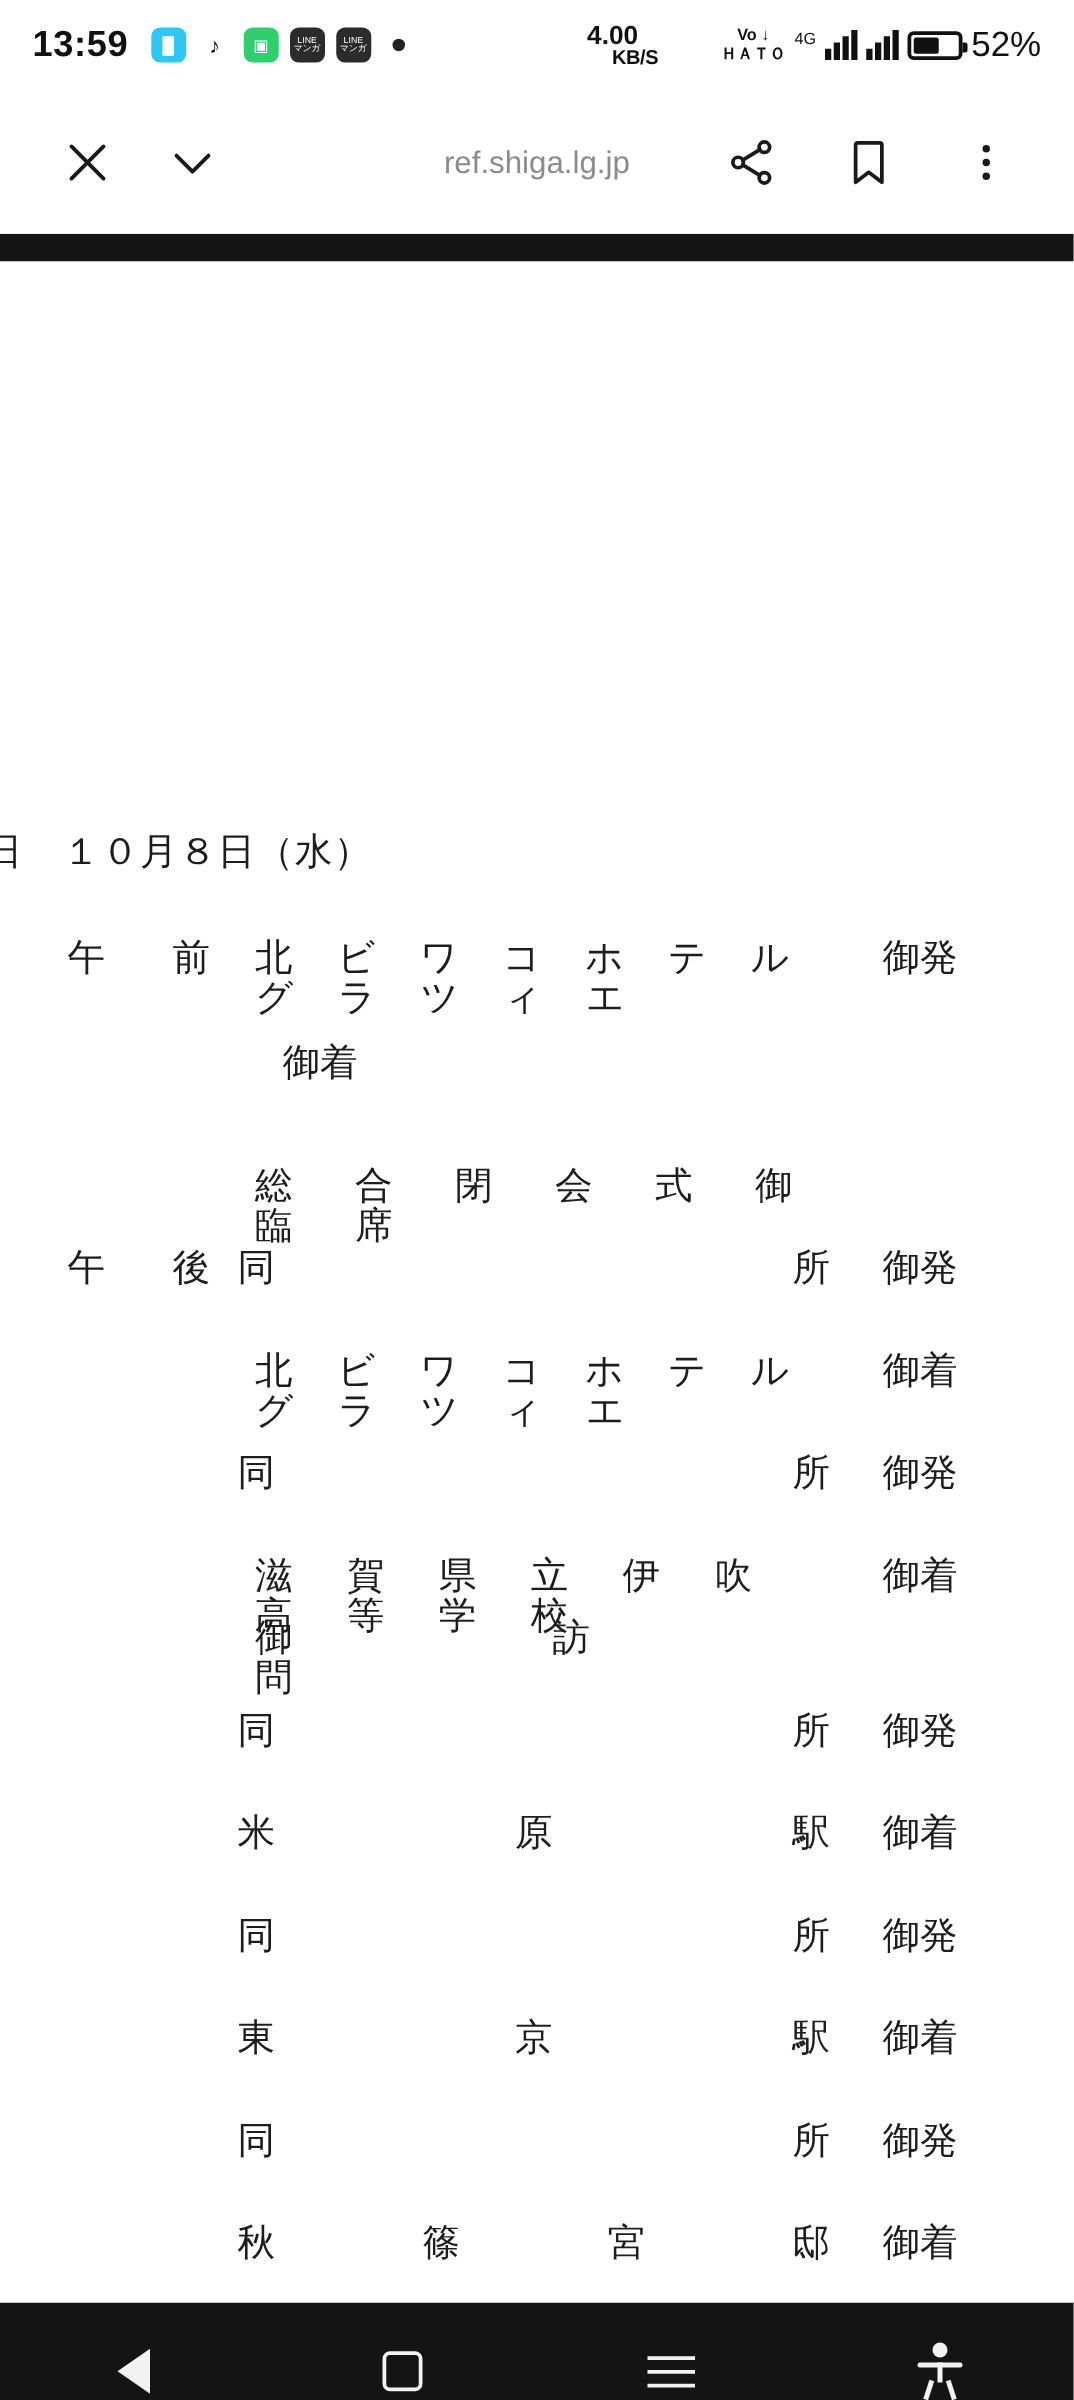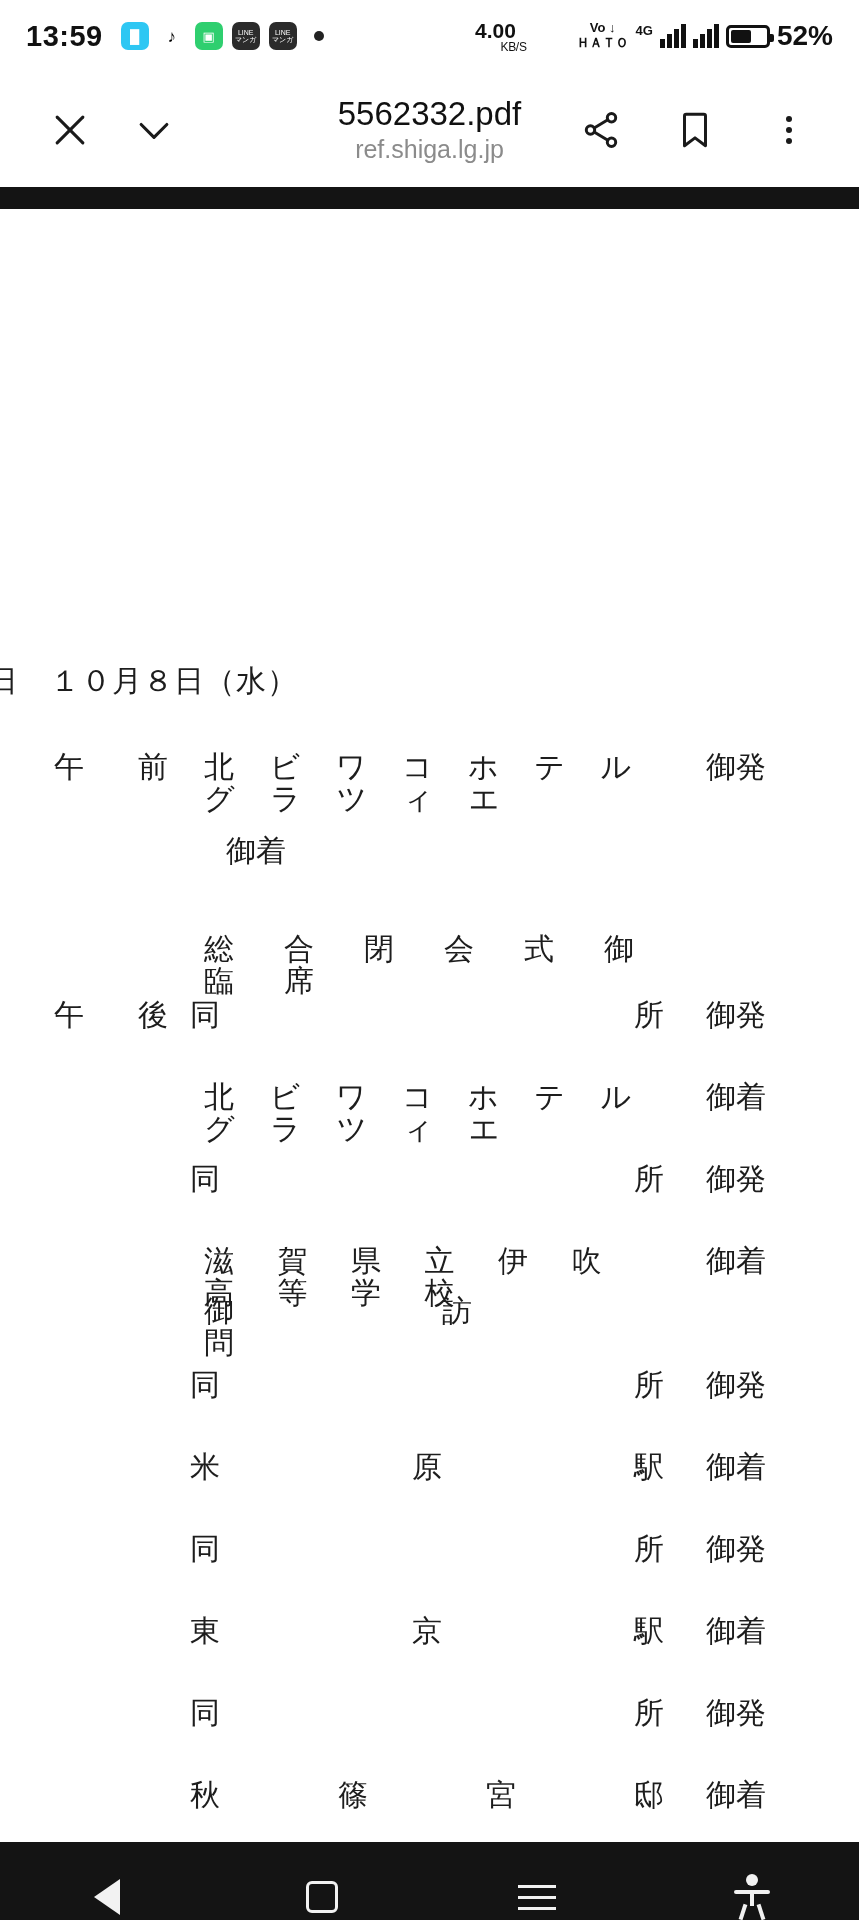--- a/index.html
+++ b/index.html
@@ -41,42 +41,42 @@
   .sb-dot {
     width: 10px; height: 10px; border-radius: 50%;
     background: #222; margin-left: 8px;
   }
   .sb-right {
     margin-left: auto;
     display: flex; align-items: center; gap: 7px;
   }
   .sb-net { text-align: center; line-height: 1; }
   .sb-net .v { font-size: 21px; font-weight: 700; }
-  .sb-net .u { font-size: 12px; font-weight: 400; letter-spacing: -.3px; margin-left: 36px; }
+  .sb-net .u { font-size: 16px; font-weight: 700; letter-spacing: -.3px; margin-left: 36px; }
   .sb-vo { text-align: center; line-height: 1.15; font-size: 13px; font-weight: 700; margin-left: 43px; }
-  .sb-4g { font-size: 13px; font-weight: 700; position: relative; top: -6px; }
+  .sb-4g { font-size: 13px; font-weight: 400; position: relative; top: -6px; }
   .bars {
     display: flex; align-items: flex-end; gap: 2px; height: 24px;
   }
   .bars i { width: 5px; background: #111; display: block; }
   .bars i:nth-child(1){ height: 9px; }
   .bars i:nth-child(2){ height: 14px; }
   .bars i:nth-child(3){ height: 19px; }
   .bars i:nth-child(4){ height: 24px; }
   .batt {
     width: 44px; height: 23px;
     border: 3px solid #111; border-radius: 5px;
     position: relative; display: flex; align-items: center;
   }
   .batt::after {
     content: ""; position: absolute; right: -7px; top: 6px;
     width: 4px; height: 8px; background: #111; border-radius: 0 2px 2px 0;
   }
   .batt i { display:block; height: 13px; background: #111; margin-left: 2px; border-radius: 2px; }
-  .sb-pct { font-size: 28px; font-weight: 700; }
+  .sb-pct { font-size: 28px; font-weight: 400; }
 
   
   .viewer-header {
     height: 115px;
     background: #ffffff;
     display: flex; align-items: center;
     padding: 0 40px;
     position: relative;
   }
   .vh-btn {
@@ -253,21 +253,20 @@
         <line x1="19" y1="5" x2="5" y2="19"></line>
     </svg>
   </div>
   <div class="vh-btn" style="margin-left:24px">
     <svg width="44" height="44" viewBox="0 0 24 24" fill="none" stroke="#1a1a1a" stroke-width="1.7" stroke-linecap="round" stroke-linejoin="round">
       <polyline points="5,9 12,16 19,9"></polyline>
     </svg>
   </div>
 
   <div class="vh-title-wrap">
-    <div class="vh-title">5562332.pdf</div>
     <div class="vh-url">ref.shiga.lg.jp</div>
   </div>
 
   <div class="vh-right">
     <div class="vh-btn">
       <svg width="42" height="42" viewBox="0 0 24 24" fill="none" stroke="#1a1a1a" stroke-width="1.7" stroke-linecap="round" stroke-linejoin="round">
         <circle cx="18" cy="5" r="2.4"></circle>
           <circle cx="6" cy="12" r="2.4"></circle>
           <circle cx="18" cy="19" r="2.4"></circle>
         <line x1="8.1" y1="10.9" x2="15.9" y2="6.1"></line>

